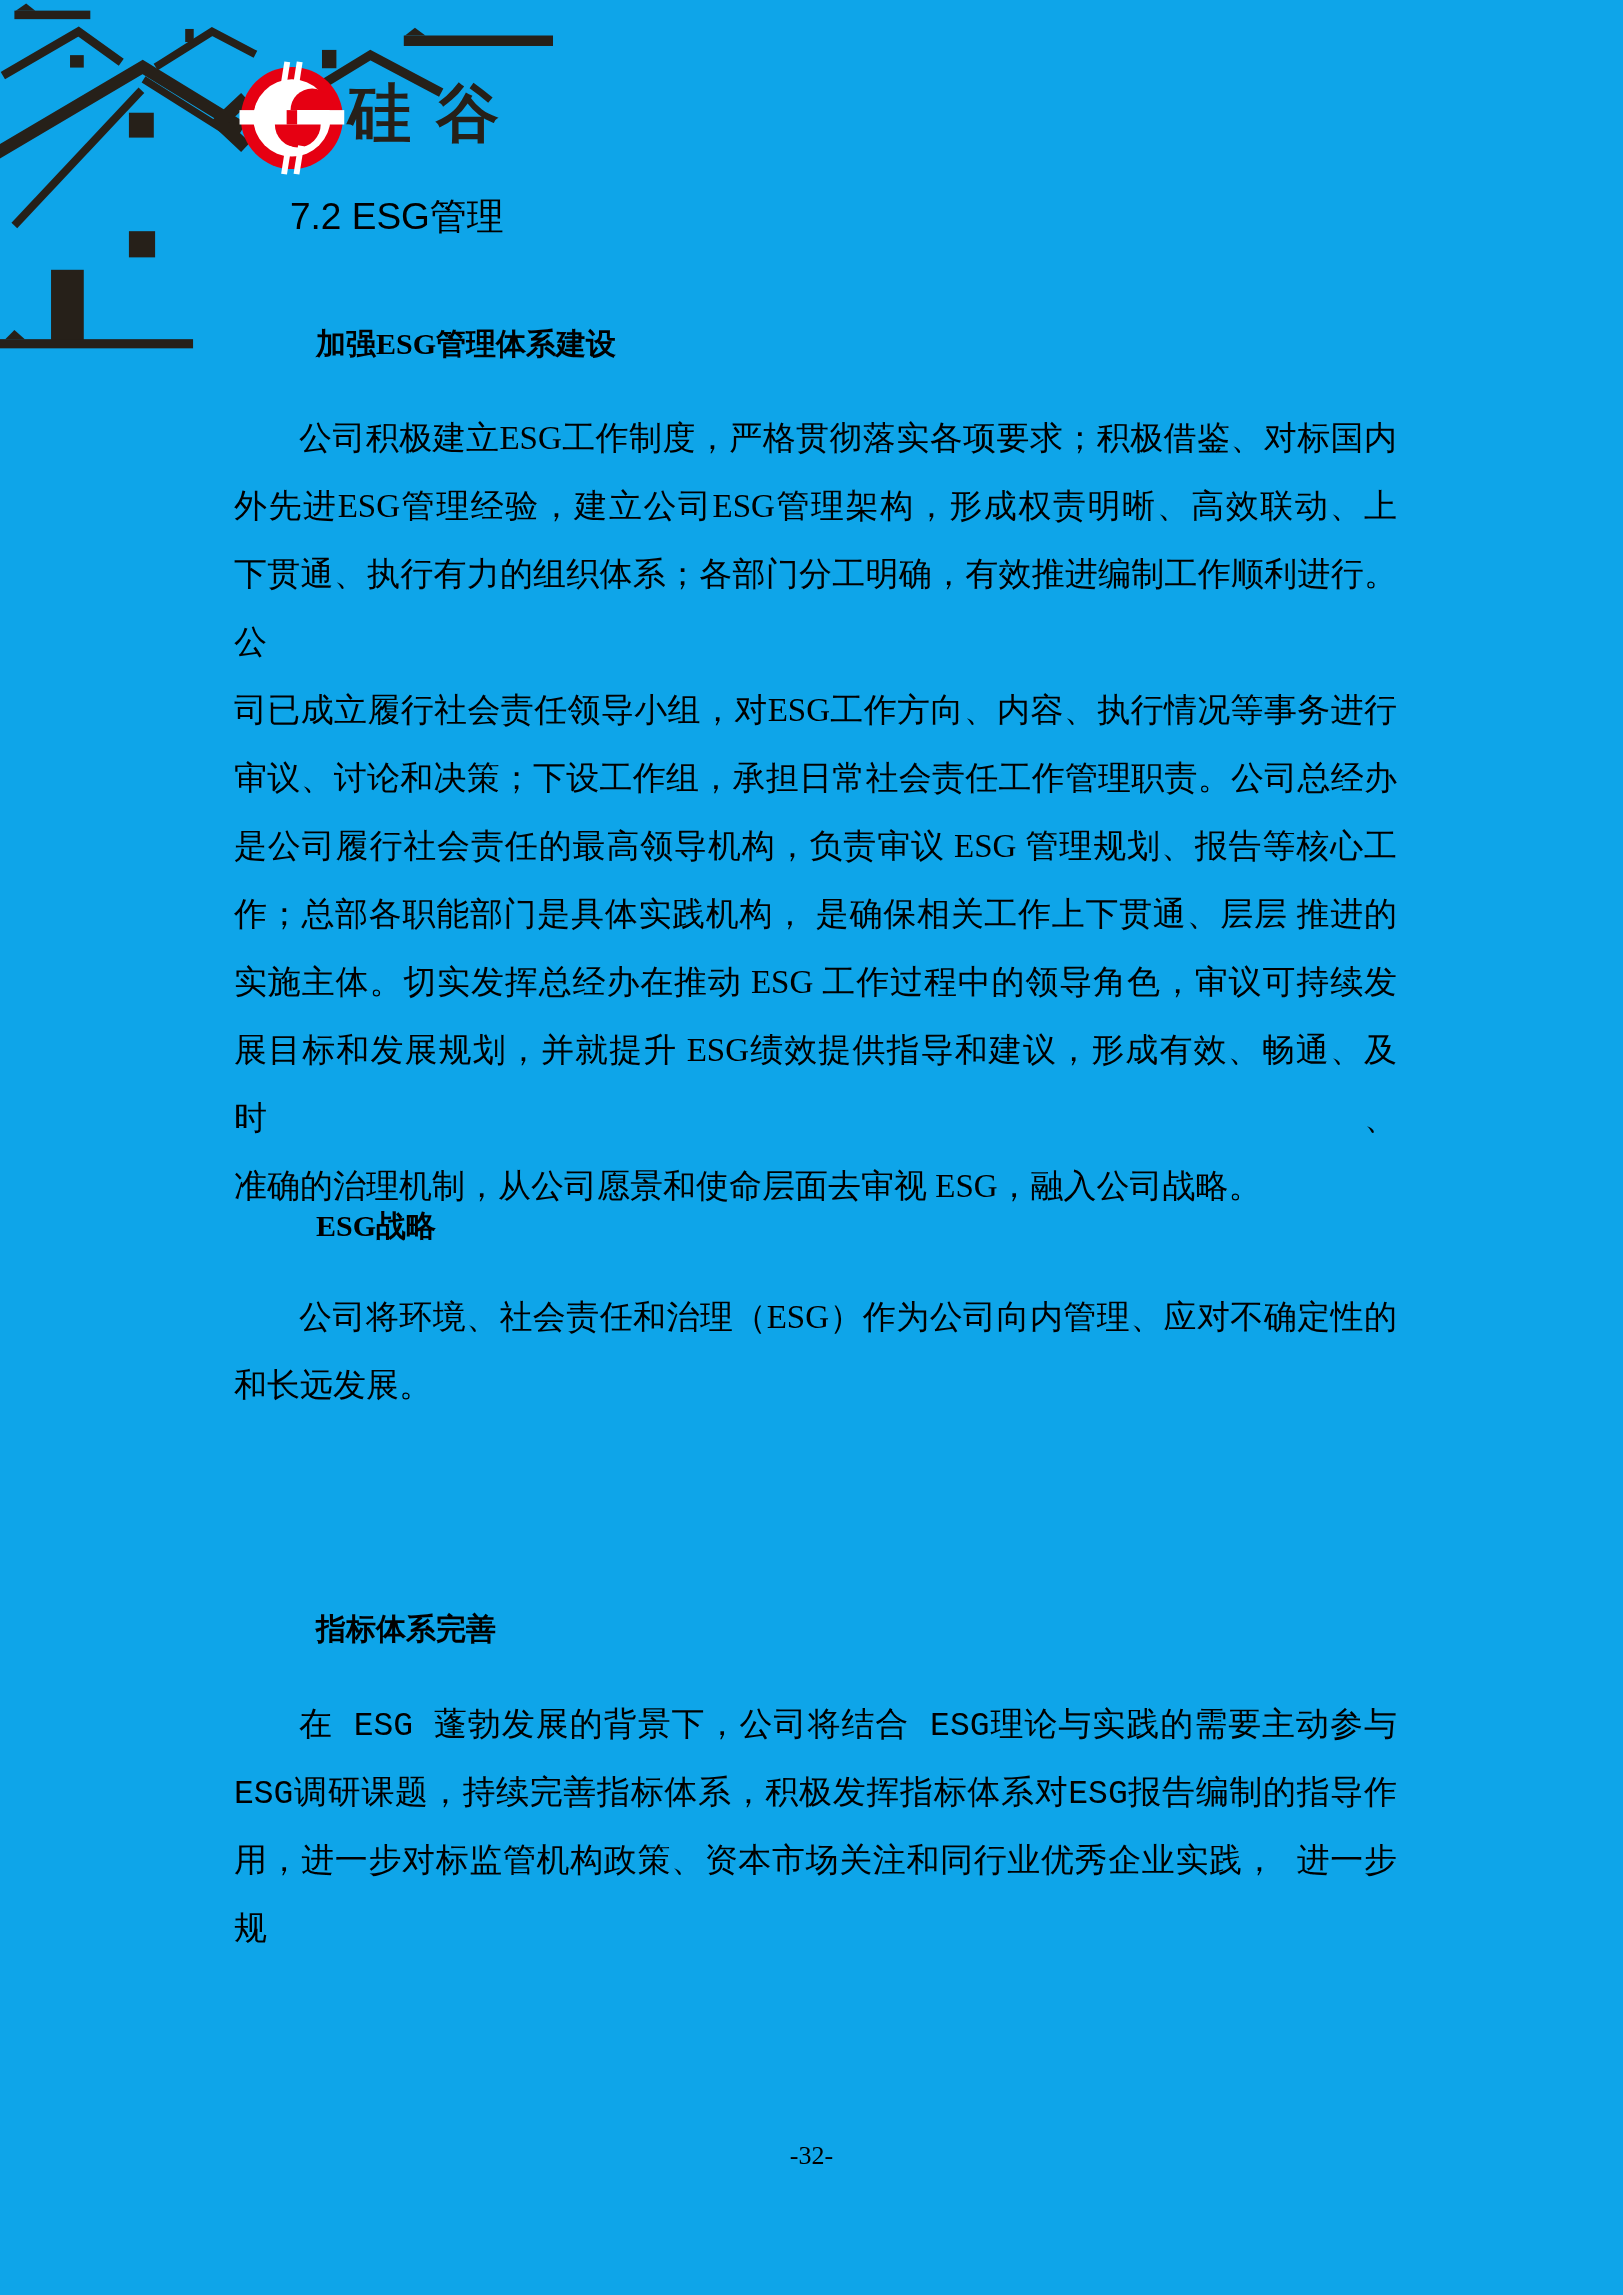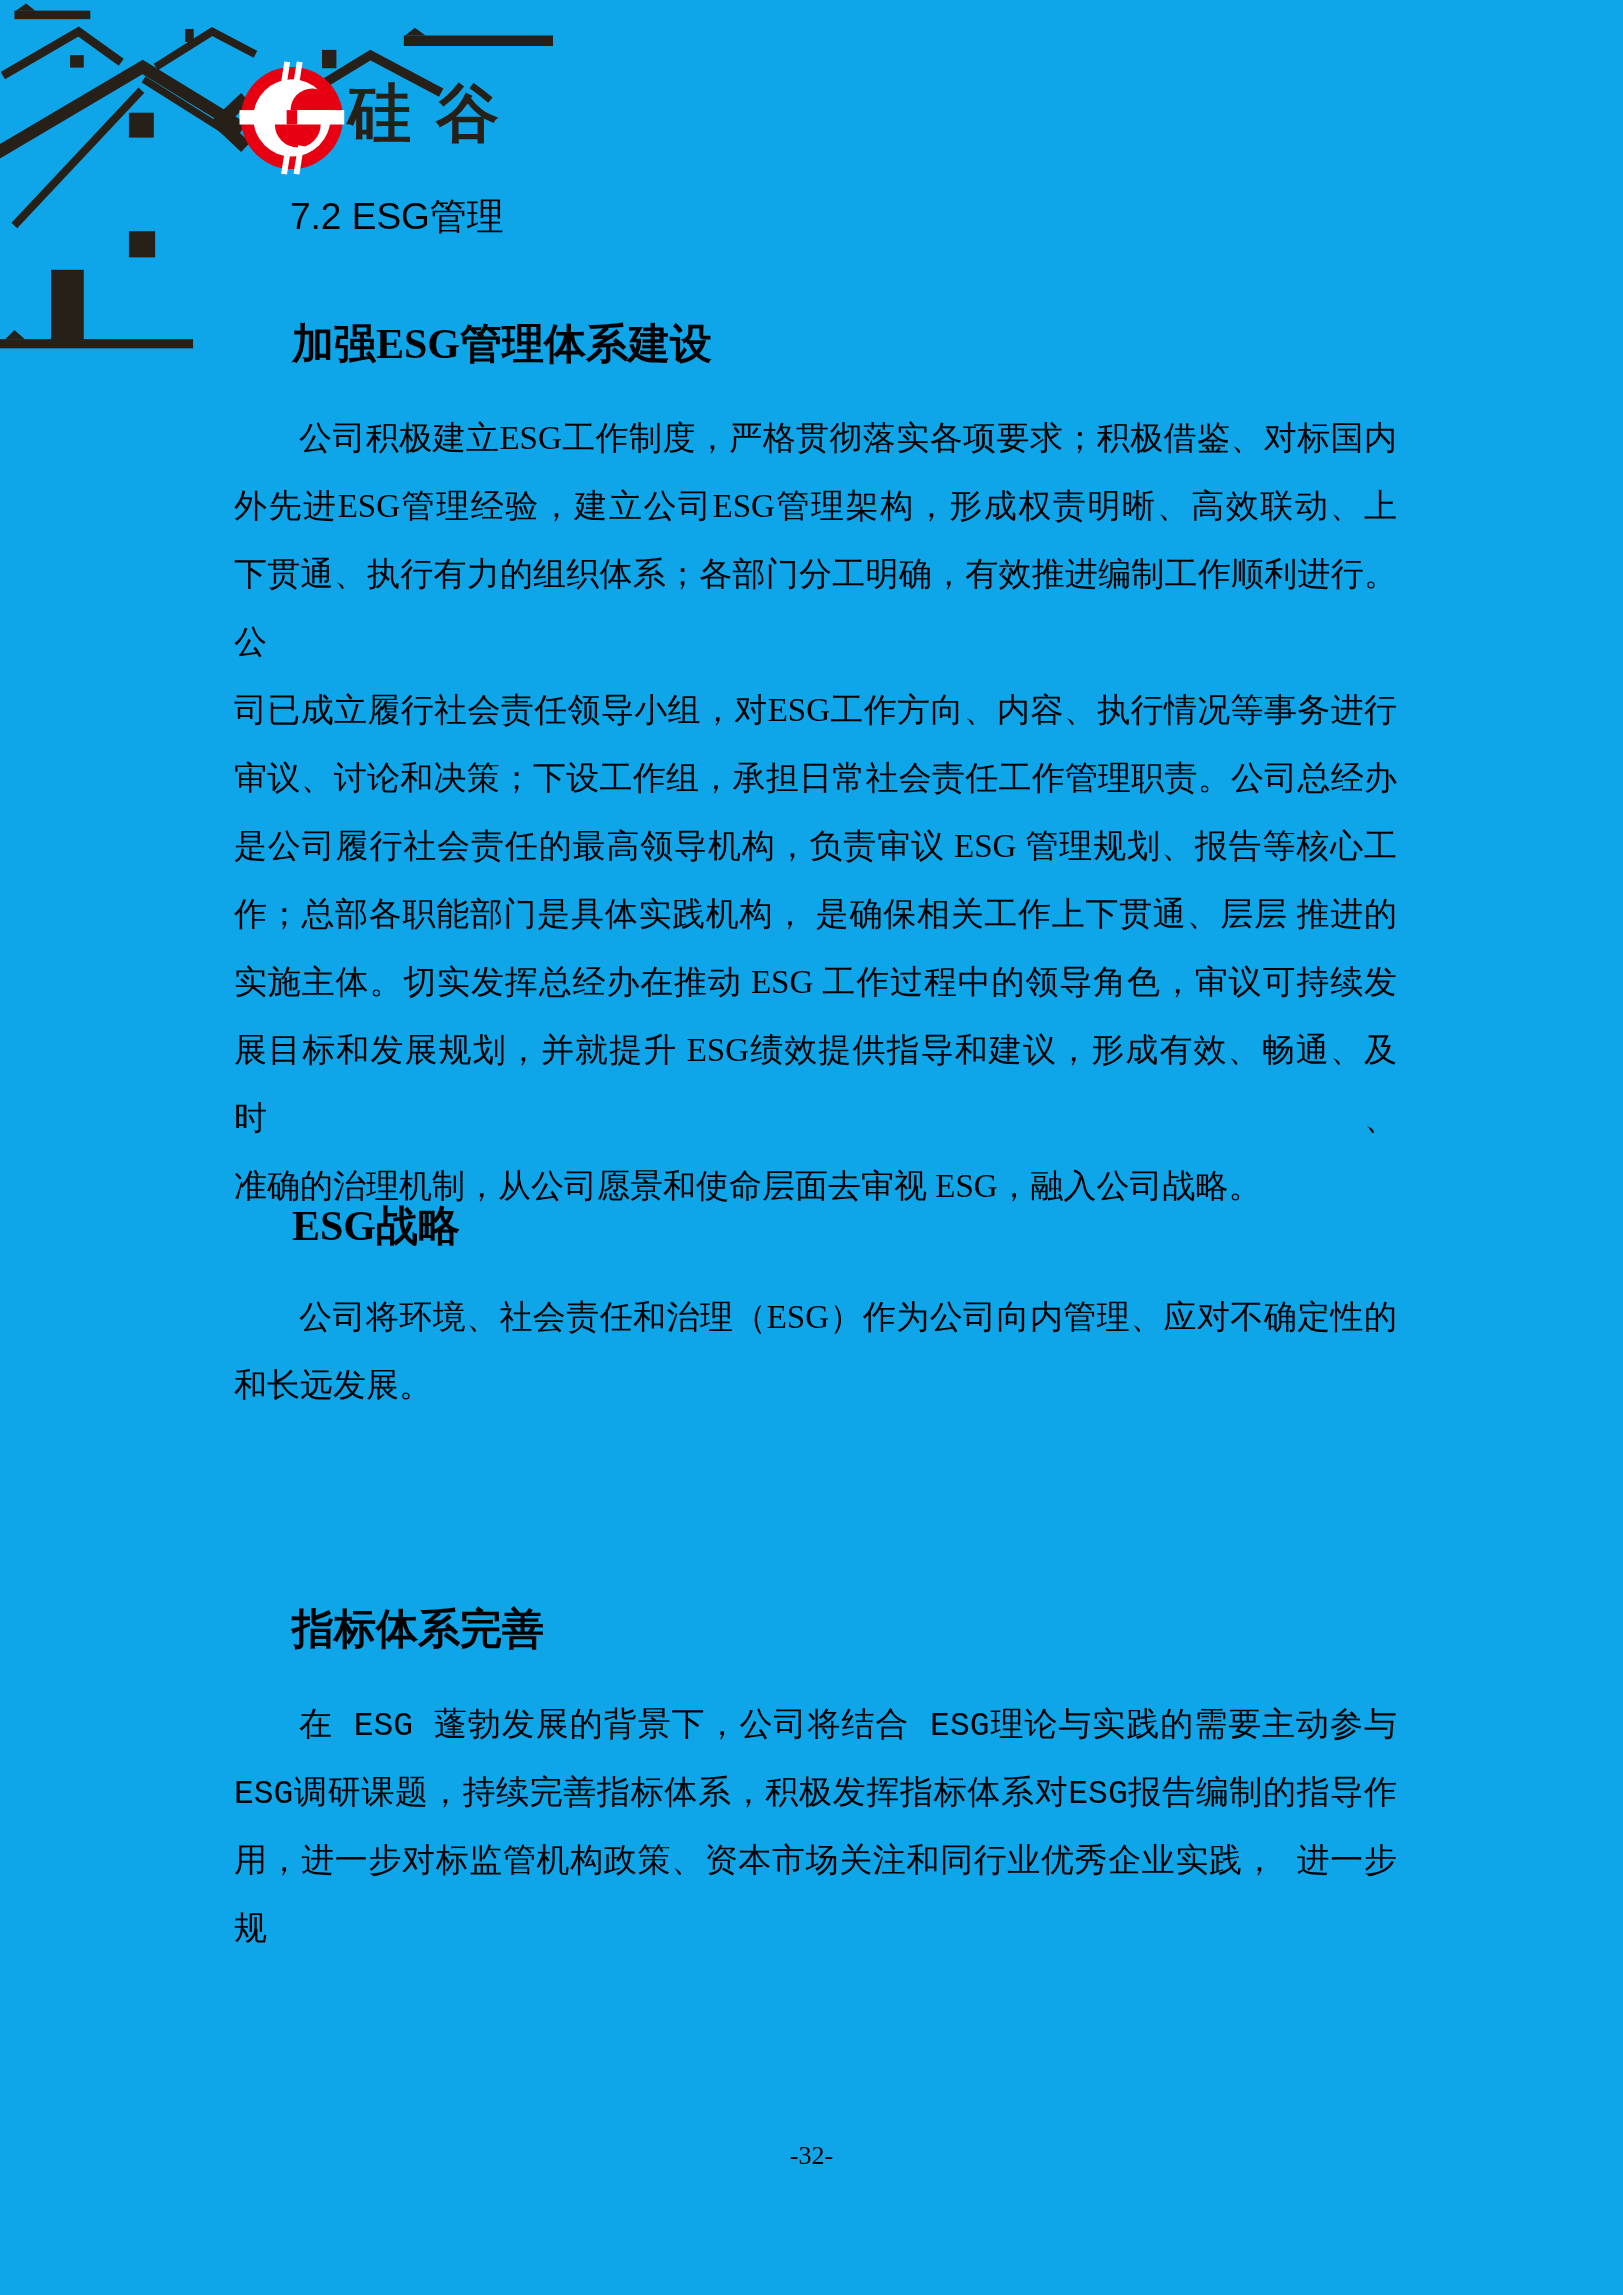--- a/index.html
+++ b/index.html
@@ -28,22 +28,22 @@
   }
   
   .doc-title{
     position:absolute;left:246px;top:196px;
     font-family:"Liberation Sans","DejaVu Sans",sans-serif;
     font-weight:400;font-size:37px;line-height:41px;
     letter-spacing:0px;color:#000;white-space:nowrap;margin-left:44px;
   }
   .section{position:absolute;left:0;top:0;width:1623px;}
   .sec-heading{
-    position:absolute;left:292px;
-    font-weight:700;font-size:42px;line-height:34px;
+    position:absolute;left:316px;
+    font-weight:700;font-size:30px;line-height:34px;
     color:#000;white-space:nowrap;
   }
   #sec1-heading{top:327px;}
   #sec2-heading{top:1209px;}
   #sec3-heading{top:1612px;}
   .para{
     position:absolute;left:234px;width:1163px;
     font-size:33px;line-height:68px;
     text-align:justify;
   }

